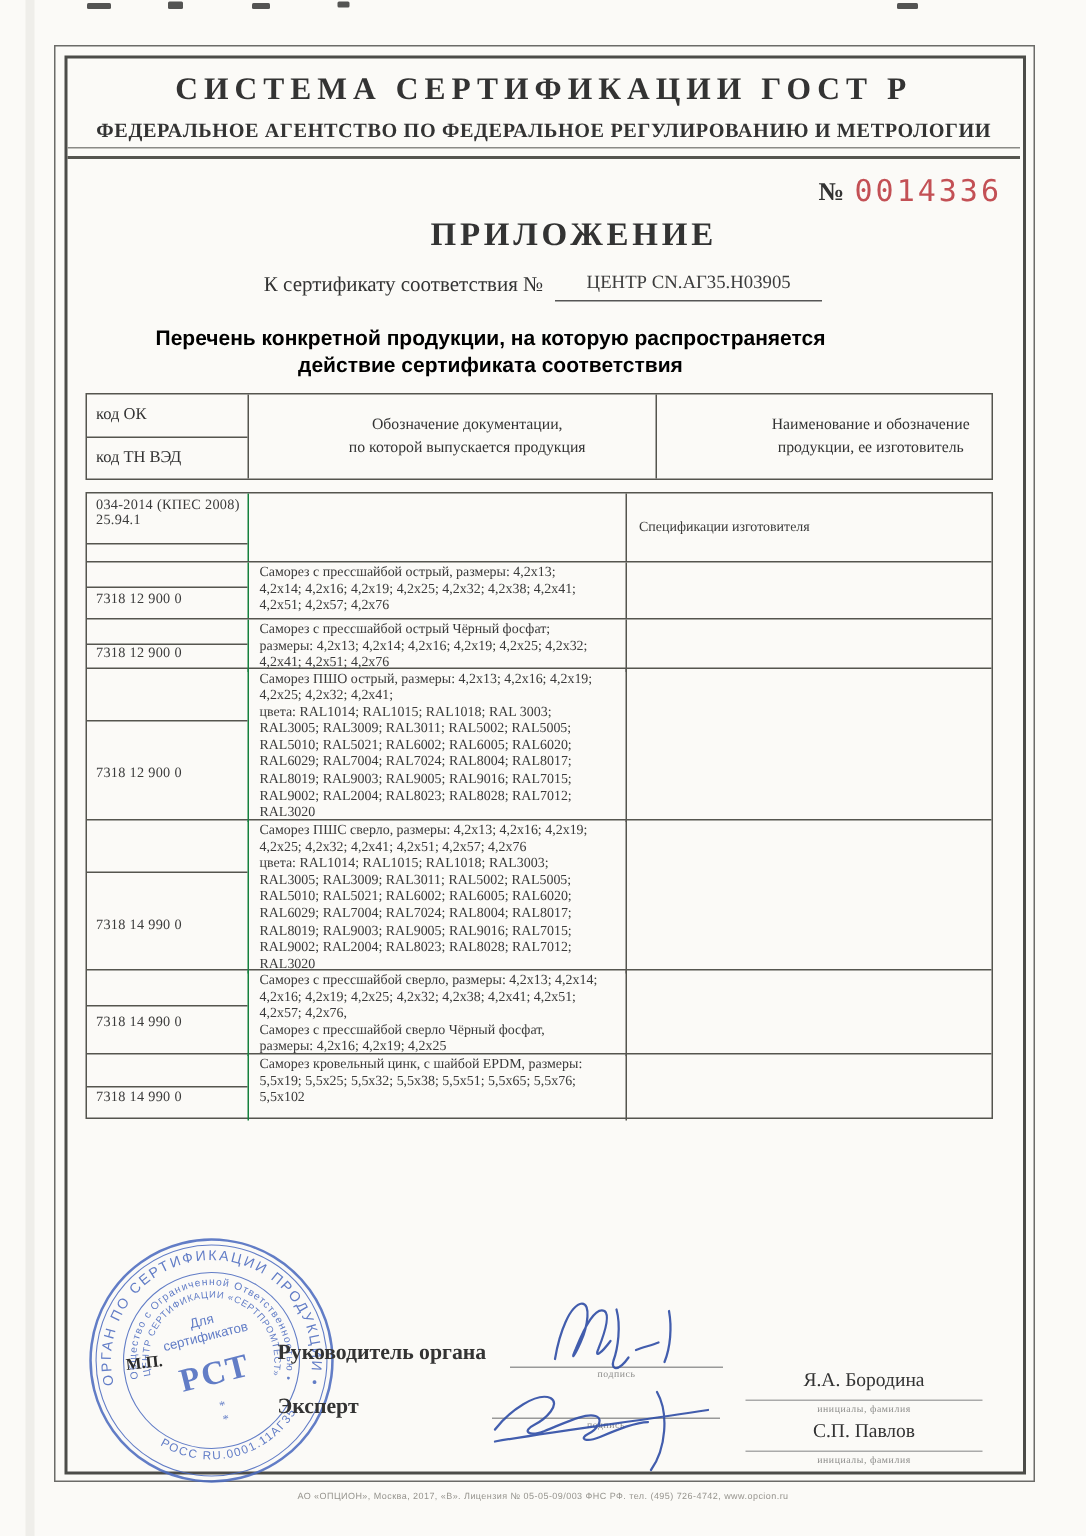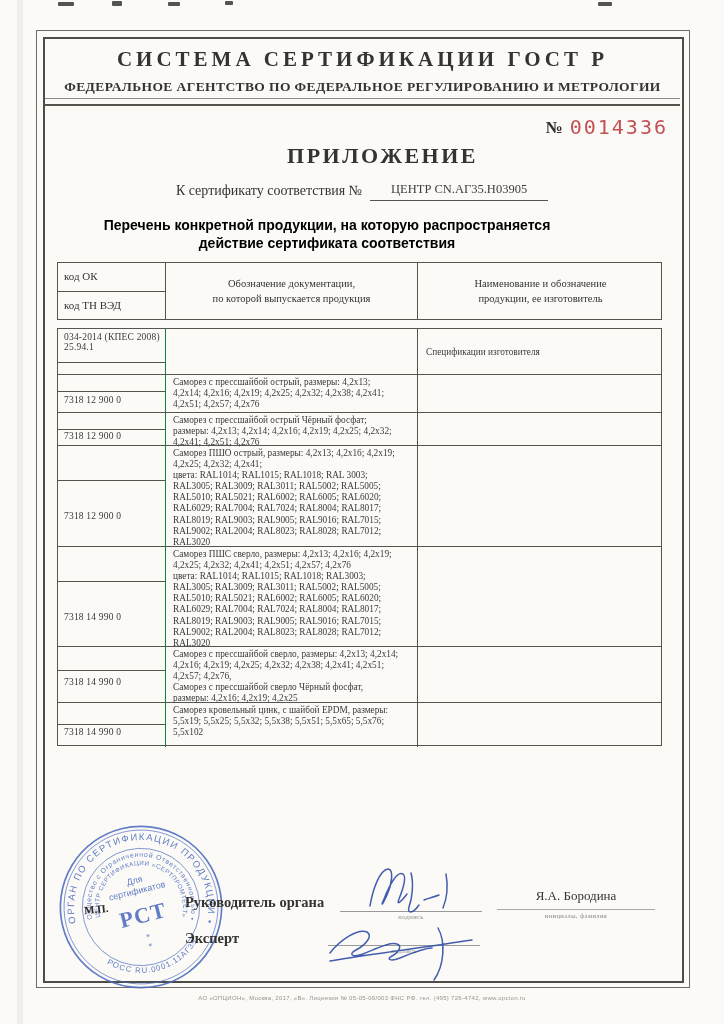--- a/index.html
+++ b/index.html
@@ -31,21 +31,21 @@
   .cert-line{position:absolute;left:0;top:182px;width:724px;display:flex;justify-content:center;align-items:flex-end;}
   .cert-line .lbl{font-size:14px;color:#333;padding-bottom:2px;}
   .cert-line .num-box{width:178px;border-bottom:1px solid #555;margin-left:8px;text-align:center;}
   .cert-line .num{position:relative;top:-3px;font-size:12.5px;color:#3c3c3c;}
 
   .subtitle{position:absolute;left:44px;top:216px;width:566px;text-align:center;
     font-family:"Liberation Sans", sans-serif;font-weight:bold;font-size:14px;
     line-height:18px;color:#000000;white-space:pre-line;}
 
   
-  .tbl{position:absolute;left:57px;box-sizing:border-box;border:1px solid #55554f;}
+  .tbl{position:absolute;left:57px;box-sizing:border-box;border:1px solid #55554f;gap:20px;}
   .tbl-header{top:262px;width:605px;height:58px;display:grid;grid-template-columns:108px 252px 245px;}
   .tbl-body{top:328px;width:605px;height:418px;}
   .cell{position:relative;box-sizing:border-box;border-right:1px solid #55554f;}
   .cell:last-child{border-right:none;}
   .hdr-col1 .sub{position:absolute;left:0;width:100%;box-sizing:border-box;padding-left:6px;font-size:11px;color:#333;}
   .hdr-col1 .sub.top{top:7px;}
   .hdr-col1 .sub.bot{bottom:8px;}
   .hdr-col1 .div-line{position:absolute;left:0;top:50%;width:100%;border-top:1px solid #55554f;}
   .hdr-mid,.hdr-right{display:flex;align-items:center;justify-content:center;text-align:center;
     font-size:10.5px;line-height:15px;color:#333;white-space:pre-line;}
@@ -67,21 +67,21 @@
   
   .stamp{position:absolute;left:52px;top:818px;width:178px;height:178px;opacity:.88;}
   .mp{position:absolute;left:84px;top:903px;font-weight:bold;font-size:11px;color:#2a2a2a;transform:rotate(-6deg);}
   .sig-label{position:absolute;left:185px;font-weight:bold;font-size:14.5px;color:#333;}
   .lbl-head{top:894px;} .lbl-expert{top:930px;text-align:right;}
   .sig-line{position:absolute;border-bottom:1px solid #999;}
   .line1{left:340px;top:893px;width:142px;height:18px;}
   .line2{left:328px;top:927px;width:152px;height:18px;}
   .sig-cap{position:absolute;text-align:center;font-size:6.5px;color:#8a8a88;letter-spacing:.4px;}
   .cap1{left:340px;top:913px;width:142px;} .cap2{left:328px;top:947px;width:152px;}
-  .sig-name{position:absolute;left:497px;width:158px;text-align:center;}
+  .sig-name{position:absolute;left:497px;width:158px;text-align:center;margin-top:24px;}
   .sig-name .nm{font-size:13px;color:#333;border-bottom:1px solid #aaa;padding-bottom:5px;}
   .sig-name .cp{font-size:6.5px;color:#8a8a88;letter-spacing:.4px;padding-top:2px;}
   .name1{top:888px;} .name2{top:922px;}
   .ink{position:absolute;left:300px;top:858px;width:200px;height:130px;}
 
   .footer{position:absolute;left:0;top:995px;width:724px;text-align:center;
     font-family:"Liberation Sans", sans-serif;font-size:6px;color:#96948e;letter-spacing:.3px;}
 </style>
 </head>
 <body>
@@ -255,20 +255,24 @@
 
   <div class="sig-line line1"></div>
   <div class="sig-cap cap1">подпись</div>
   <div class="sig-line line2"></div>
   <div class="sig-cap cap2">подпись</div>
 
   <div class="sig-name name1">
     <div class="nm">Я.А. Бородина</div>
     <div class="cp">инициалы, фамилия</div>
   </div>
+  <div class="sig-name name2">
+    <div class="nm">С.П. Павлов</div>
+    <div class="cp">инициалы, фамилия</div>
+  </div>
 
   <svg class="ink" viewBox="0 0 200 130">
     <g fill="none" stroke="#2e4da6" stroke-width="1.5" stroke-linecap="round" opacity=".9">
       <path d="M70,48 C73,30 80,12 88,11 C94,11 92,26 87,37 C83,46 80,50 84,41 C90,26 97,13 103,16 C107,19 103,31 99,41 C96,48 101,44 107,36 M111,15 C114,26 112,41 109,49 C107,55 112,57 119,47 M124,42 C129,40 134,39 139,37 M146,16 C148,27 147,40 143,50"></path>
       <path d="M30,95 C40,82 58,70 67,74 C74,78 64,88 56,92 C48,96 52,100 63,96 C78,90 90,84 97,86 C103,88 98,95 92,98 C86,101 90,104 100,100 C112,95 124,90 132,90 M138,70 C146,84 144,108 134,122 M30,103 C70,96 120,90 172,82"></path>
     </g>
   </svg>
 
   <div class="footer">АО «ОПЦИОН», Москва, 2017, «В».   Лицензия № 05-05-09/003 ФНС РФ.   тел. (495) 726-4742, www.opcion.ru</div>
 </div>

